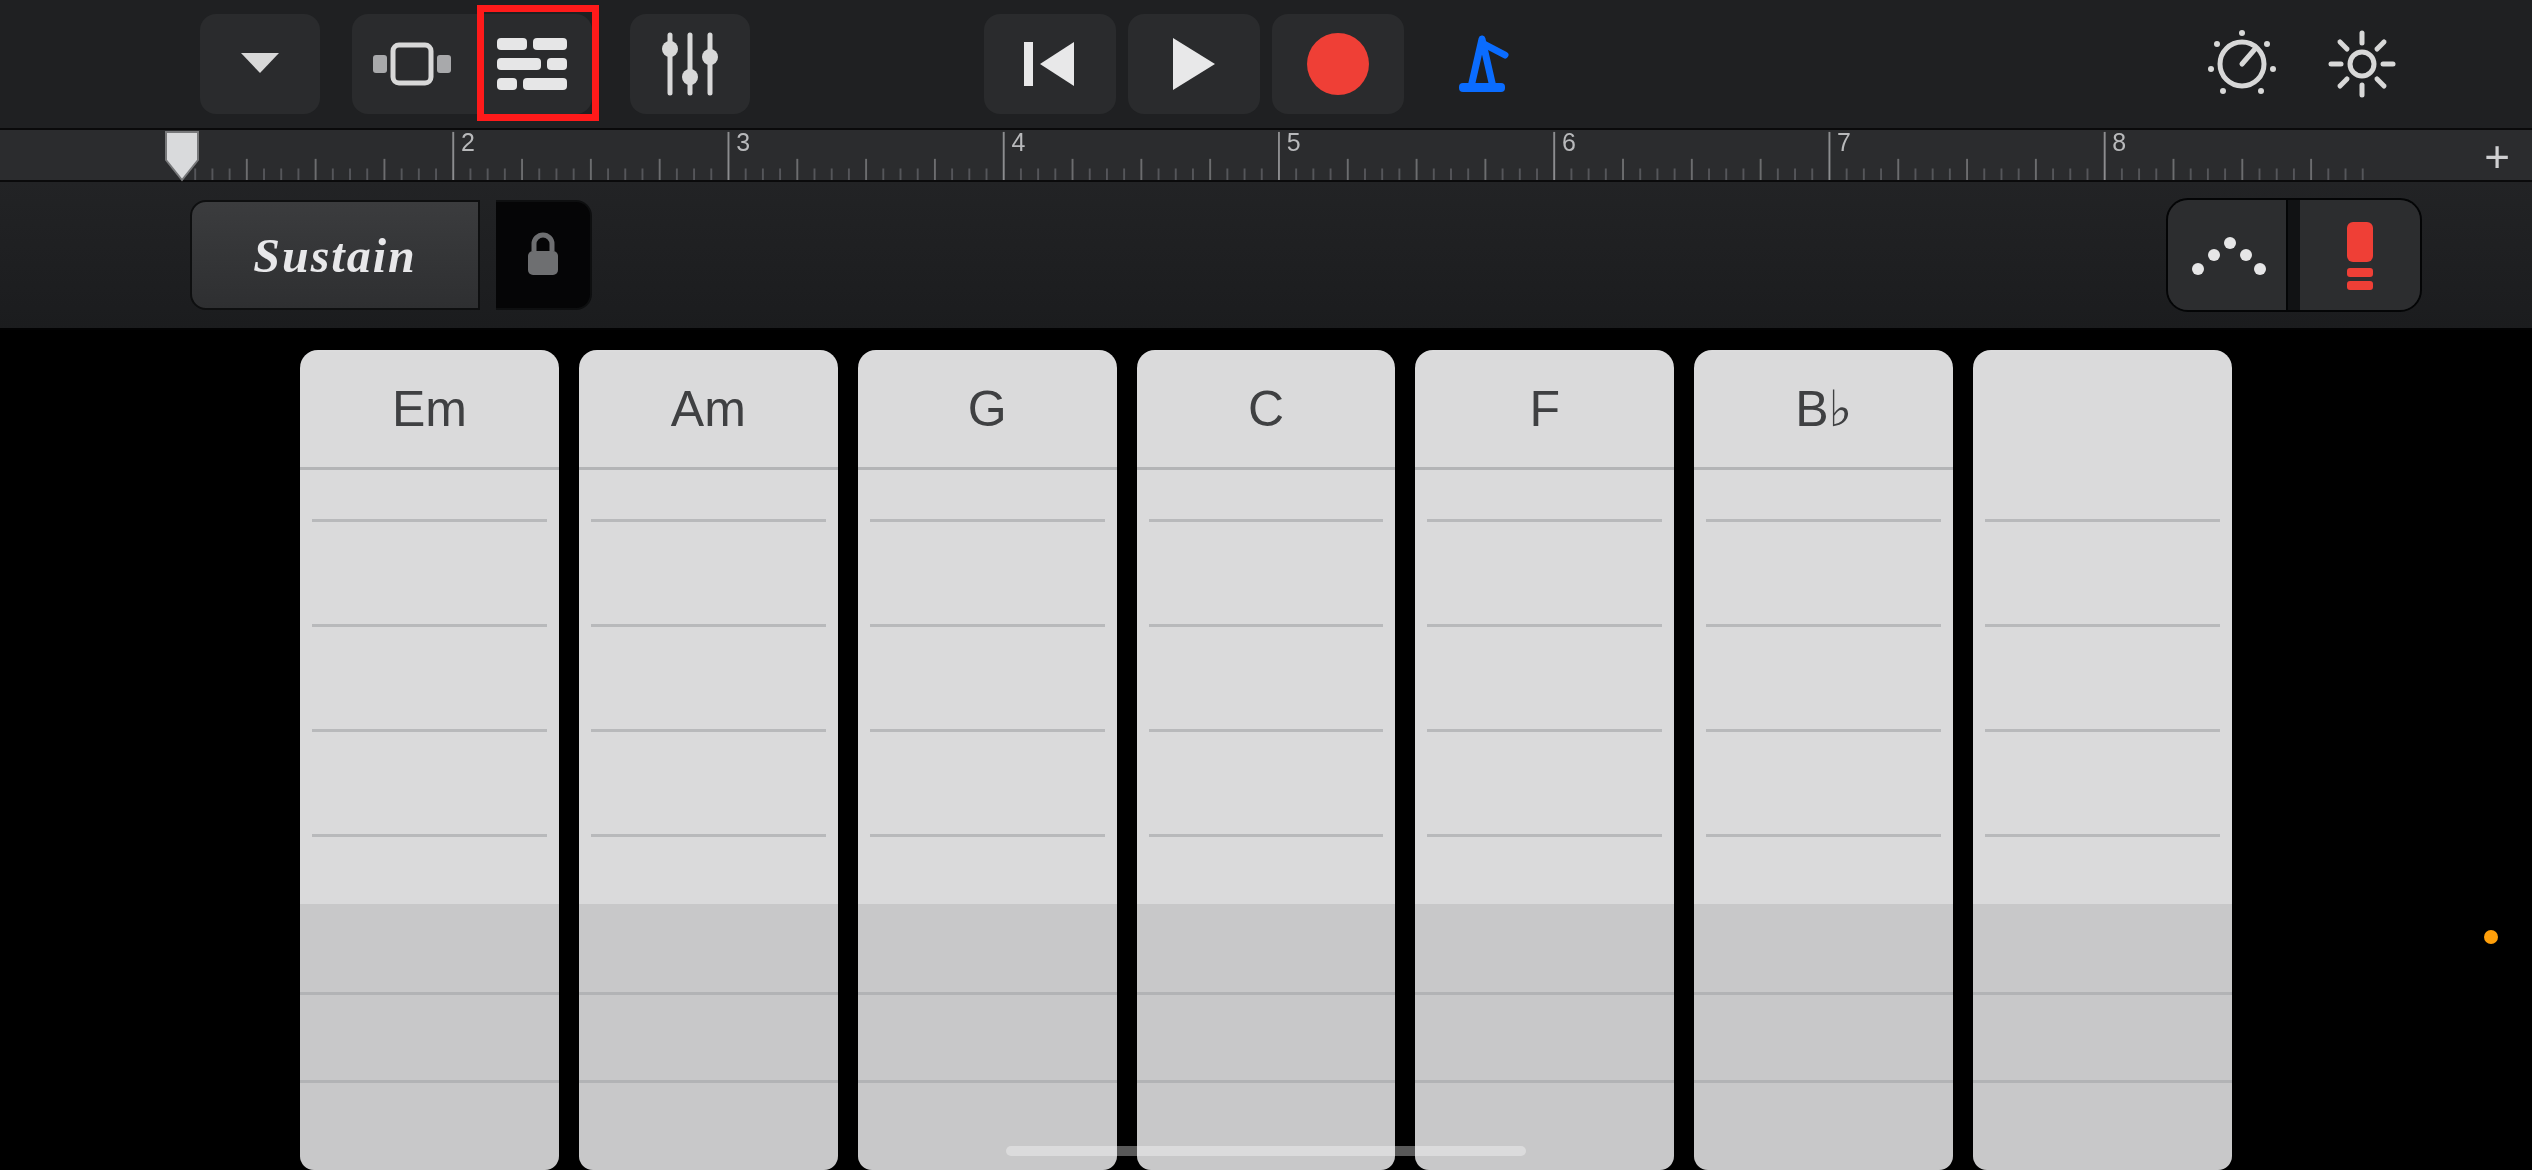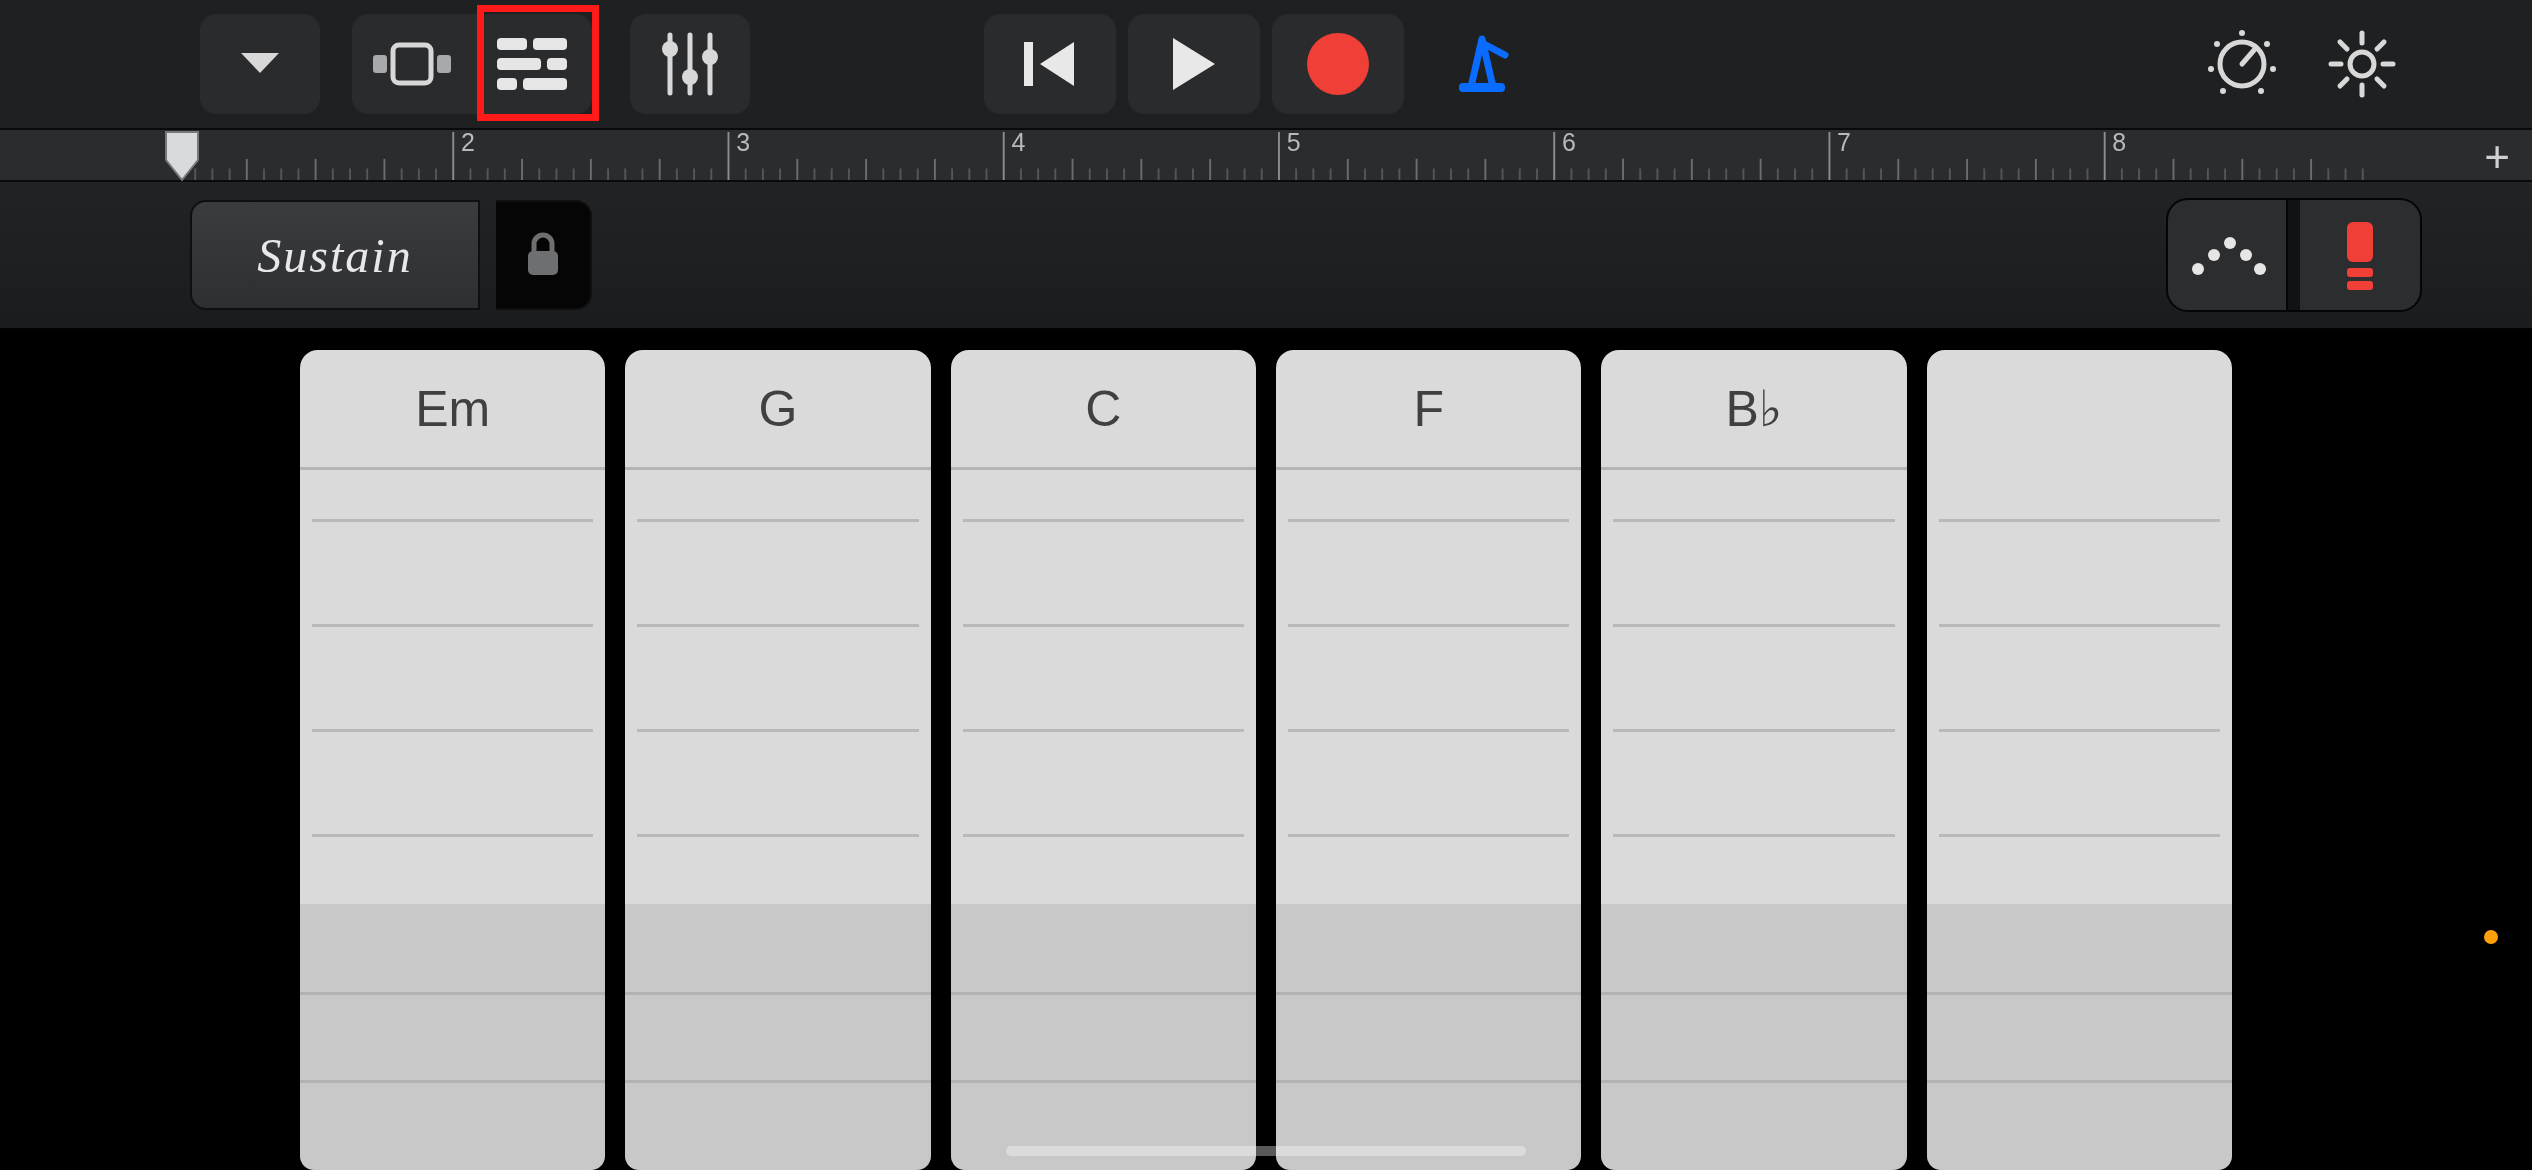--- a/index.html
+++ b/index.html
@@ -78,21 +78,21 @@
   }
 
   
   .bar2{
     position:absolute;left:0;top:182px;width:100%;height:148px;
     background:linear-gradient(#222325,#1b1c1e);
     border-bottom:2px solid #020203;
     display:flex;align-items:center;
     padding-left:190px;padding-right:110px;
   }
-  .sustain-wrap{display:flex;gap:16px;}
+  .sustain-wrap{display:flex;gap:16px;font-weight:bold;}
   .sustain{
     width:290px;height:110px;border-radius:16px 0 0 16px;
     background:linear-gradient(#3b3c3e,#2e2f31);
     border:2px solid #0e0f10;
     display:flex;align-items:center;justify-content:center;
     font-family:"Snell Roundhand","Brush Script MT",cursive;
     font-style:italic;font-size:48px;color:#e8e8ea;
     letter-spacing:2px;
   }
   .lock{
@@ -428,20 +428,30 @@
       <div class="label">Em</div>
       <div class="zones">
         <div class="line" style="top: 7%;"></div>
         <div class="line" style="top: 22%;"></div>
         <div class="line" style="top: 37%;"></div>
         <div class="line" style="top: 52%;"></div>
         <div class="bass" style="top: 62%;"></div>
       </div>
     </div>
     <div class="strip">
+      <div class="label">Am</div>
+      <div class="zones">
+        <div class="line" style="top: 7%;"></div>
+        <div class="line" style="top: 22%;"></div>
+        <div class="line" style="top: 37%;"></div>
+        <div class="line" style="top: 52%;"></div>
+        <div class="bass" style="top: 62%;"></div>
+      </div>
+    </div>
+    <div class="strip">
       <div class="label">G</div>
       <div class="zones">
         <div class="line" style="top: 7%;"></div>
         <div class="line" style="top: 22%;"></div>
         <div class="line" style="top: 37%;"></div>
         <div class="line" style="top: 52%;"></div>
         <div class="bass" style="top: 62%;"></div>
       </div>
     </div>
     <div class="strip">

